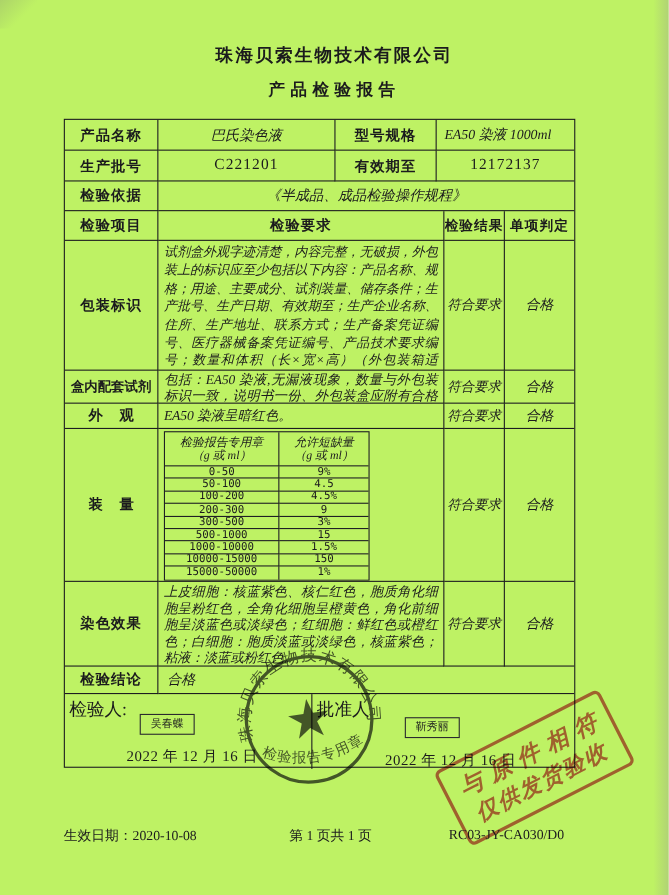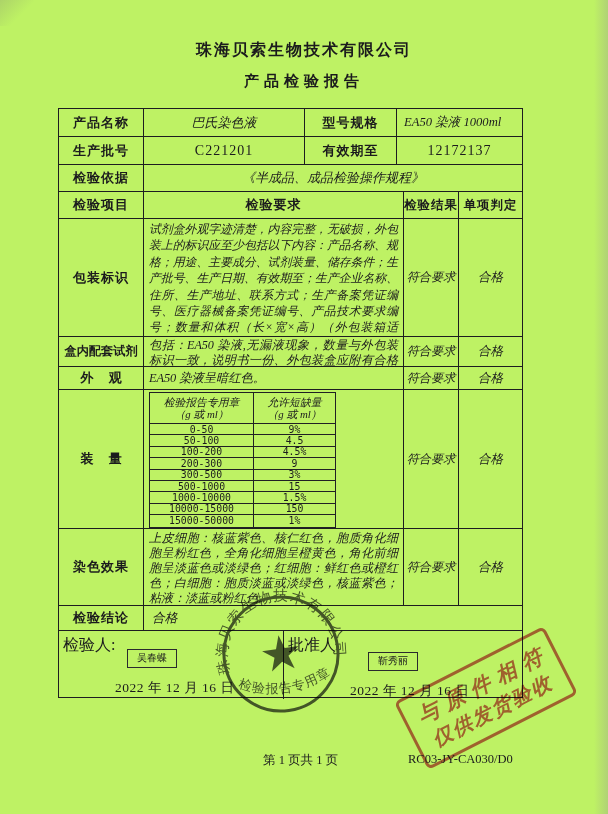--- a/index.html
+++ b/index.html
@@ -206,15 +206,16 @@
       <textPath href="#arcBottom" startOffset="50%" text-anchor="middle">检验报告专用章</textPath>
     </text>
     <text x="75" y="91" font-size="48" text-anchor="middle" fill="#3d3d46">★</text>
   </svg>
 
   <div class="red-stamp">
     <div class="red-l1">与原件相符</div>
     <div class="red-l2">仅供发货验收</div>
   </div>
 
+  <span class="footer-item f-left">生效日期：2020-10-08</span>
   <span class="footer-item f-center">第 1 页共 1 页</span>
   <span class="footer-item f-right">RC03-JY-CA030/D0</span>
 </div>
 
 </body></html>

